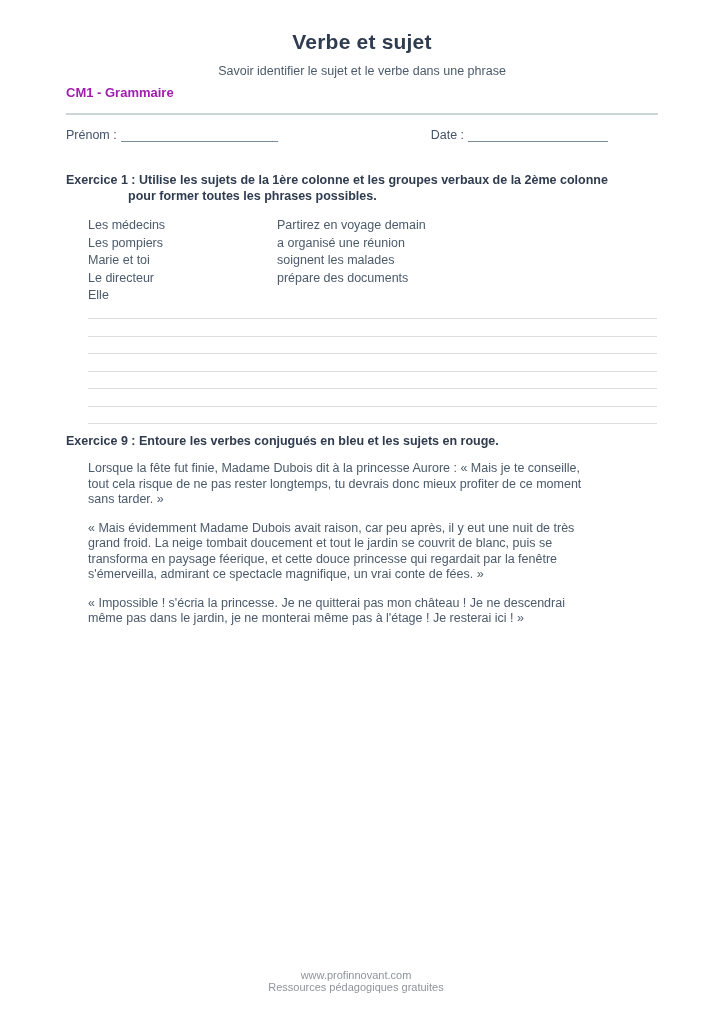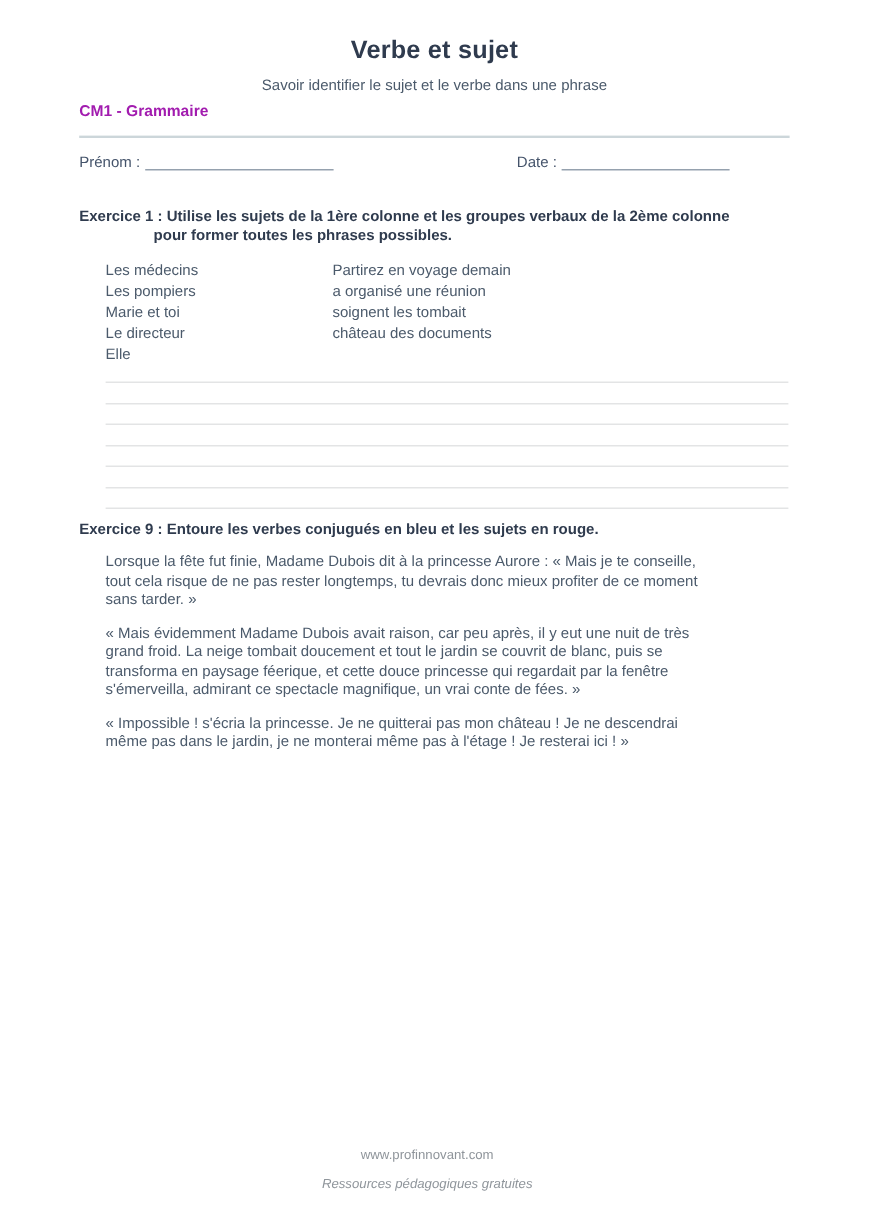--- a/index.html
+++ b/index.html
@@ -96,23 +96,22 @@
     position:absolute;
     left:0; right:12px; bottom:31px;
     text-align:center;
   }
   .footer-site {
     font-size:11px;
     color:#8f959b;
   }
   .footer-tagline {
     font-size:11px;
-    font-style:italic;
     color:#8f959b;
-    margin-top:12px;
+    margin-top:0;
   }
 </style>
 </head>
 <body>
 
 <div class="page">
 
   <div class="doc-title">Verbe et sujet</div>
   <div class="doc-subtitle">Savoir identifier le sujet et le verbe dans une phrase</div>
   <div class="doc-level">CM1 - Grammaire</div>
@@ -138,22 +137,22 @@
     <div class="word-col col-subjects">
         <div class="word">Les médecins</div>
         <div class="word">Les pompiers</div>
         <div class="word">Marie et toi</div>
         <div class="word">Le directeur</div>
         <div class="word">Elle</div>
       </div>
     <div class="word-col col-verbs">
         <div class="word">Partirez en voyage demain</div>
         <div class="word">a organisé une réunion</div>
-        <div class="word">soignent les tombait</div>
-        <div class="word">château des documents</div>
+        <div class="word">soignent les malades</div>
+        <div class="word">prépare des documents</div>
       </div>
   </div>
 
   <div class="answer-lines">
       <div class="answer-line"></div>
       <div class="answer-line"></div>
       <div class="answer-line"></div>
       <div class="answer-line"></div>
       <div class="answer-line"></div>
       <div class="answer-line"></div>

